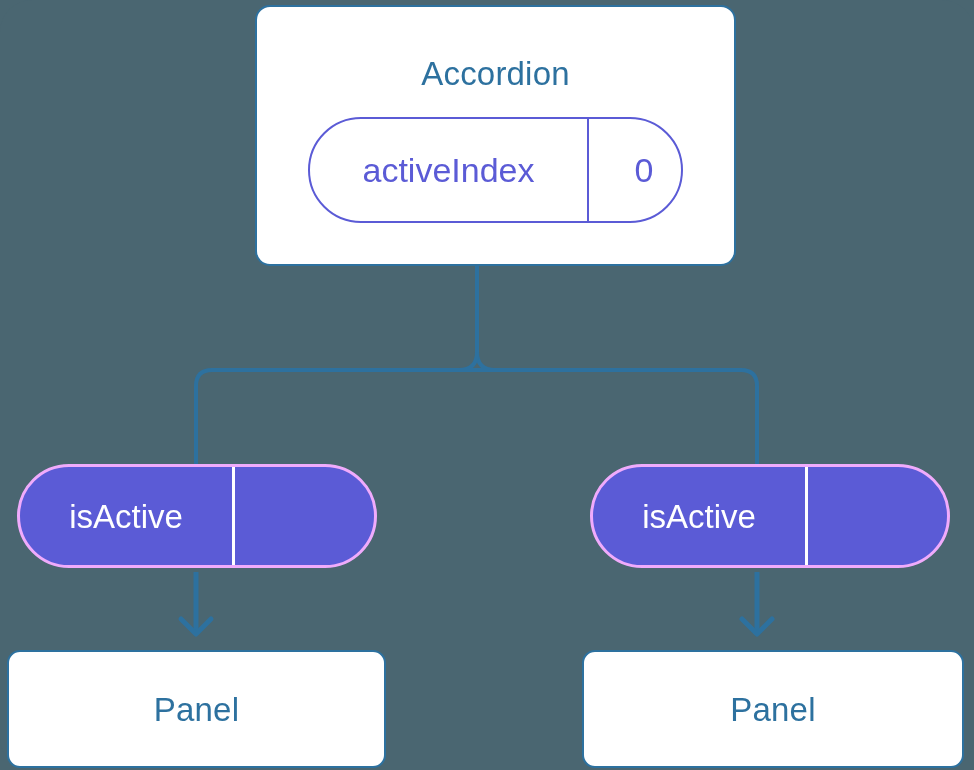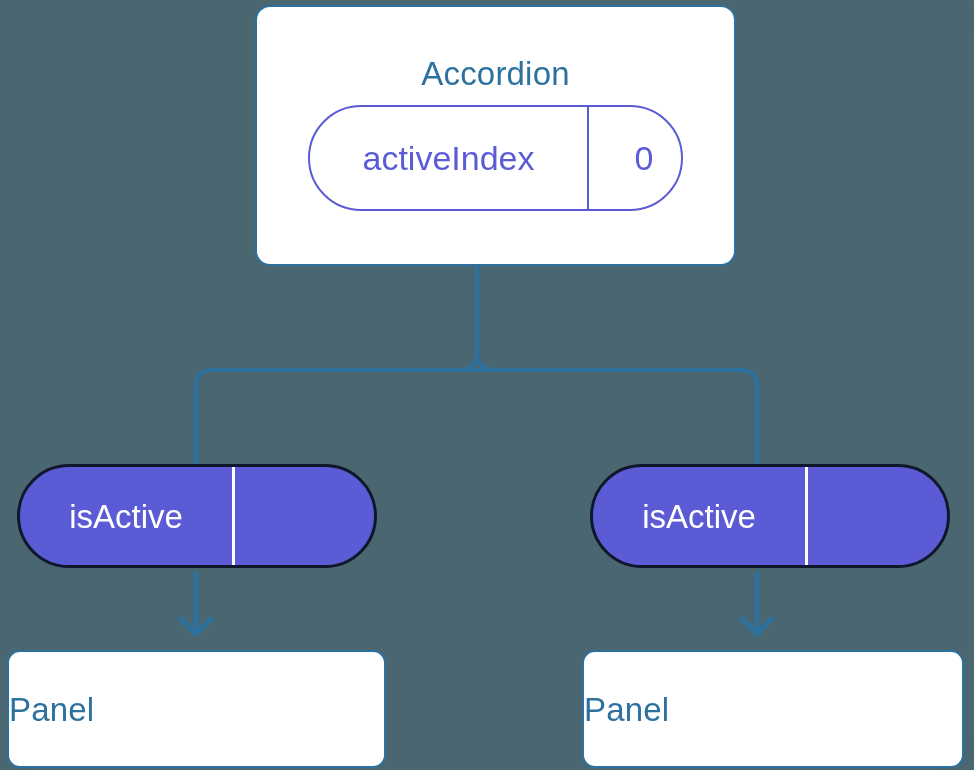--- a/index.html
+++ b/index.html
@@ -84,21 +84,21 @@
     justify-content: center;
     box-sizing: border-box;
     white-space: nowrap;
     line-height: 1;
   }
 
   
   #active-index-pill {
     position: absolute;
     left: 308px;
-    top: 105px;
+    top: 117px;
     width: 375px;
     height: 106px;
     border: 2px solid #5b5bd6;
     background: #ffffff;
     gap: 18px;
   }
   #active-index-pill .pill-key {
     width: 279px;
     color: #5b5bd6;
     font-size: 34px;
@@ -107,21 +107,21 @@
   #active-index-pill .pill-val {
     flex: 1 1 auto;
     color: #5b5bd6;
     font-size: 34px;
   }
 
   
   .pill-filled {
     position: absolute;
     height: 104px;
-    border: 3px solid #0f172a;
+    border: 3px solid #f0abfc;
     background: #5b5bd6;
     border-radius: 999px;
     gap: 20px;
   }
   .pill-filled .pill-key {
     color: #ffffff;
     font-size: 33px;
     border-right: 3px solid #ffffff;
   }
   .pill-filled .pill-val {
@@ -146,21 +146,21 @@
 
   
   .panel-box {
     position: absolute;
     background: #ffffff;
     border: 2px solid #2d719f;
     border-radius: 13px;
     box-sizing: border-box;
     display: flex;
     align-items: center;
-    justify-content: flex-start;
+    justify-content: center;
   }
   #panel-left {
     left: 7px;
     top: 650px;
     width: 379px;
     height: 118px;
   }
   #panel-right {
     left: 582px;
     top: 650px;

